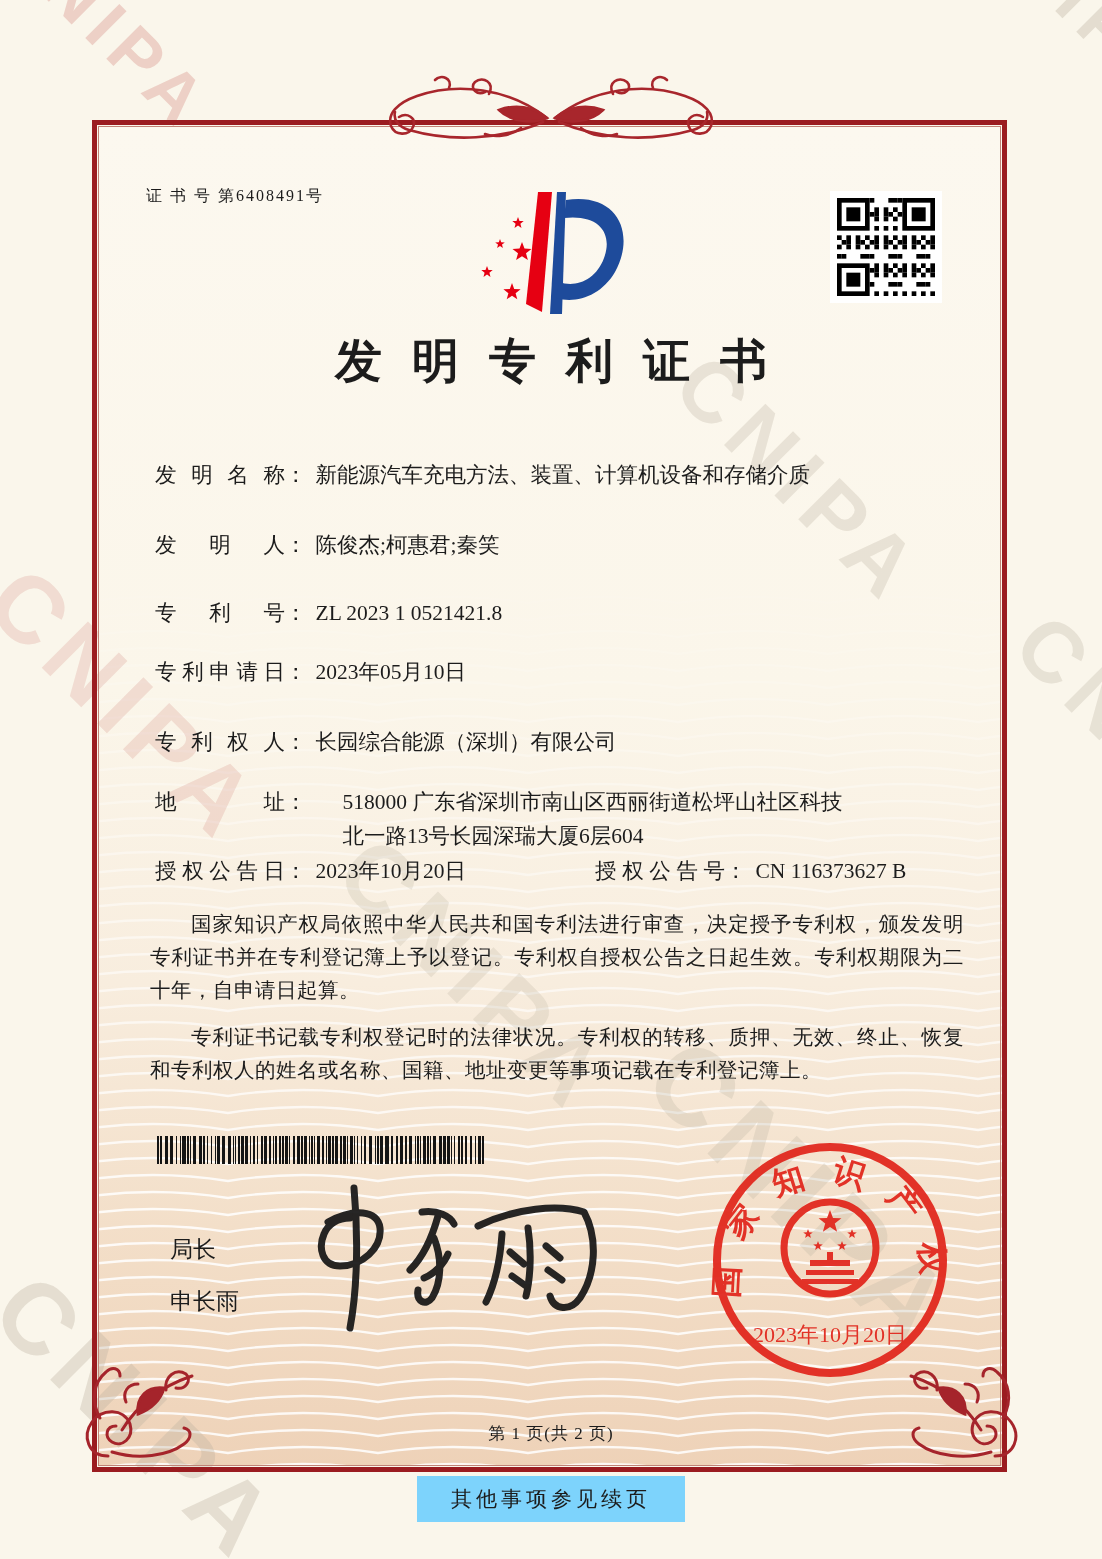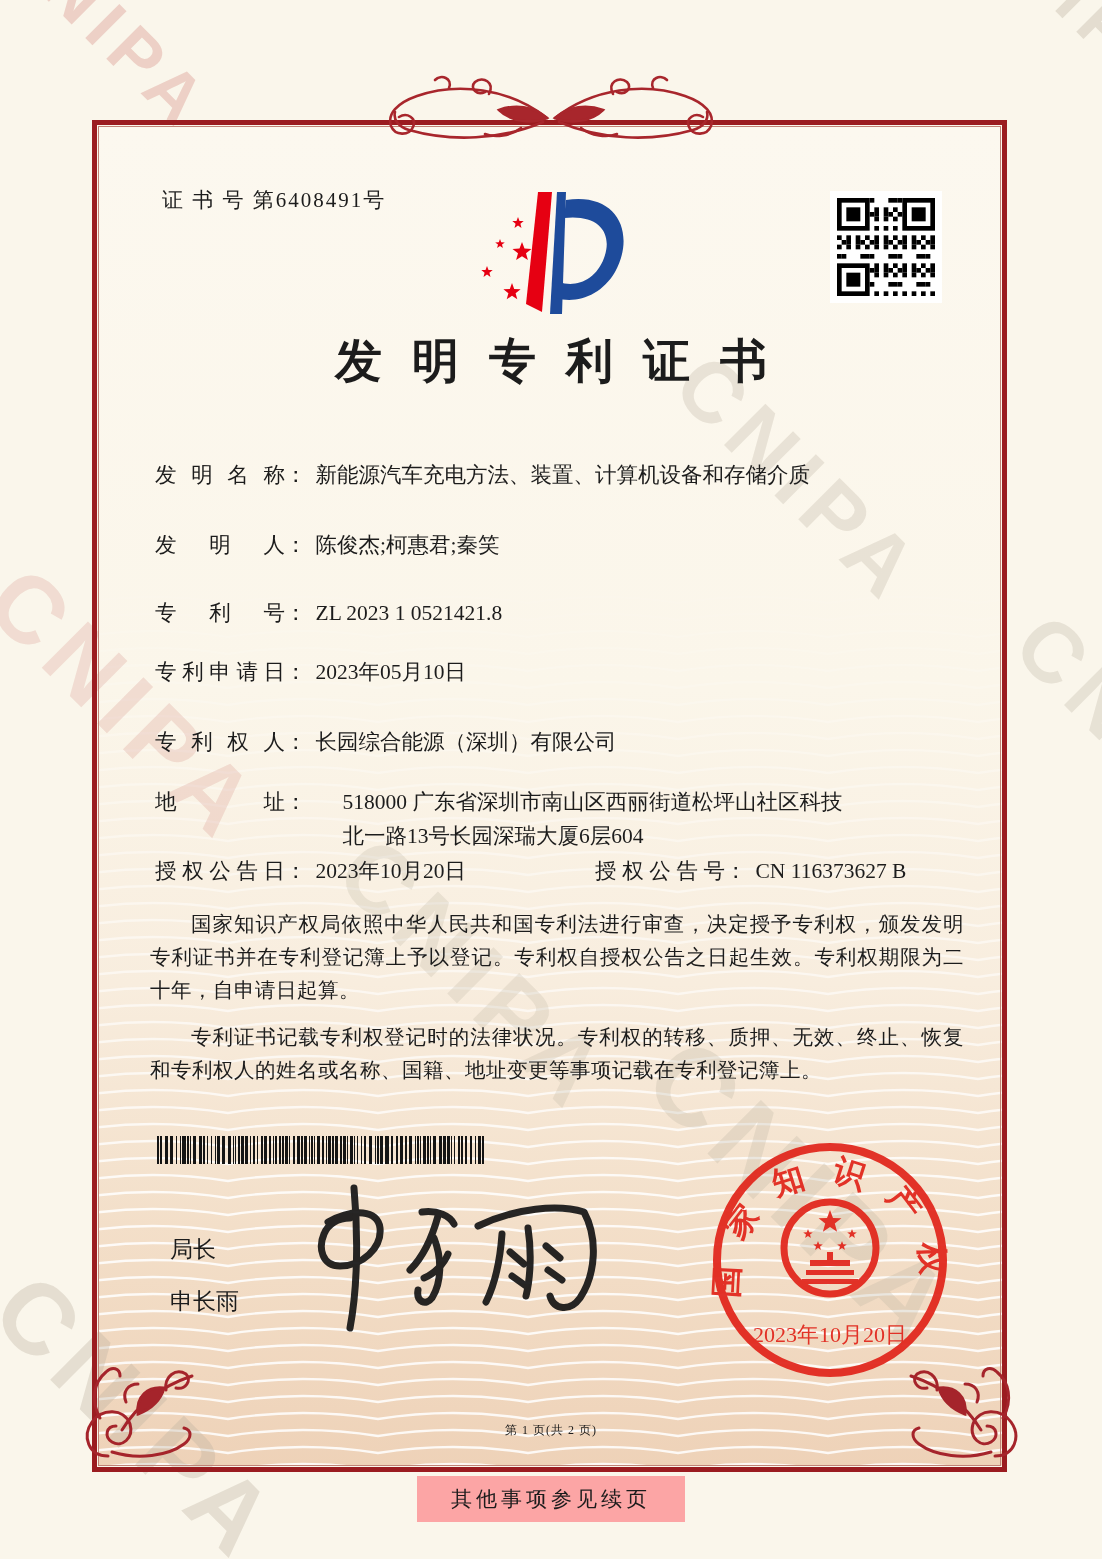--- a/index.html
+++ b/index.html
@@ -10,42 +10,42 @@
          border:5px solid #9b1c20;box-sizing:border-box;z-index:3;pointer-events:none;}
   .frame-inner{position:absolute;inset:1px;border:1px solid #c08376;}
   
   .inner-bg{position:absolute;left:98px;top:126px;width:907px;height:1340px;z-index:1;
             background:linear-gradient(180deg,#fcf8ef 0%,#fbf6ea 42%,#f8edde 64%,#f3dfc9 82%,#eed2b8 100%);}
   .inner-bg svg{position:absolute;left:0;top:0;}
   .wm-layer{position:absolute;inset:0;z-index:2;pointer-events:none;}
   .wm{position:absolute;transform:rotate(45deg);font-family:"Liberation Sans",sans-serif;
       font-weight:bold;letter-spacing:10px;}
   .content{position:absolute;inset:0;z-index:4;}
-  .cert-no{position:absolute;left:162px;top:186px;font-size:21px;letter-spacing:2px;}
+  .cert-no{position:absolute;left:146px;top:186px;font-size:16px;letter-spacing:2px;}
   .logo{position:absolute;left:468px;top:188px;width:170px;height:140px;}
   .qr{position:absolute;left:830px;top:191px;width:98px;height:98px;background:#ffffff;padding:7px;}
   .title{position:absolute;left:0;top:330px;width:100%;text-align:center;
          font-size:47px;font-weight:bold;letter-spacing:30px;text-indent:30px;}
   .field-row{position:absolute;left:155px;font-size:21.5px;line-height:34px;}
   .f-label{display:inline-block;width:130px;text-align:justify;text-align-last:justify;vertical-align:top;}
   .f-colon{display:inline-block;vertical-align:top;}
   .f-value{display:inline-block;margin-left:9px;max-width:645px;vertical-align:top;}
   .addr .f-value{max-width:505px;margin-left:36px;}
   .grant-b{position:absolute;left:440px;top:0;white-space:nowrap;}
   .paras{position:absolute;left:150px;top:908px;width:814px;font-size:20.5px;line-height:33px;
          text-align:justify;letter-spacing:0.5px;}
   .paras p{margin:0 0 14px 0;text-indent:2em;}
   .barcode{position:absolute;left:155px;top:1136px;width:336px;height:28px;}
   .officer-title{position:absolute;left:170px;top:1234px;font-size:23px;font-family:"Liberation Sans",sans-serif;}
   .officer-name{position:absolute;left:170px;top:1280px;font-size:23px;font-family:"Liberation Sans",sans-serif;margin-top:6px;}
   .signature{position:absolute;left:262px;top:1182px;width:360px;height:158px;}
   .seal{position:absolute;left:708px;top:1138px;width:244px;height:244px;opacity:0.93;}
-  .page-info{position:absolute;left:0;top:1422px;width:100%;text-align:center;font-size:12px;letter-spacing:1px;}
+  .page-info{position:absolute;left:0;top:1422px;width:100%;text-align:center;font-size:17px;letter-spacing:1px;}
   .cont-note{position:absolute;left:50%;top:1476px;transform:translateX(-50%);
-             background:#fca5a5;padding:9px 34px;font-size:21px;letter-spacing:4px;white-space:nowrap;}
+             background:#7dd3fc;padding:9px 34px;font-size:21px;letter-spacing:4px;white-space:nowrap;}
   .ornament{position:absolute;pointer-events:none;z-index:5;}
   .orn-top{left:371px;top:70px;width:360px;height:96px;}
   .orn-bl{left:78px;top:1342px;width:132px;height:132px;}
   .orn-br{left:893px;top:1342px;width:132px;height:132px;transform:scaleX(-1);}
 </style>
 </head>
 <body>
 
 <div class="page">
 

